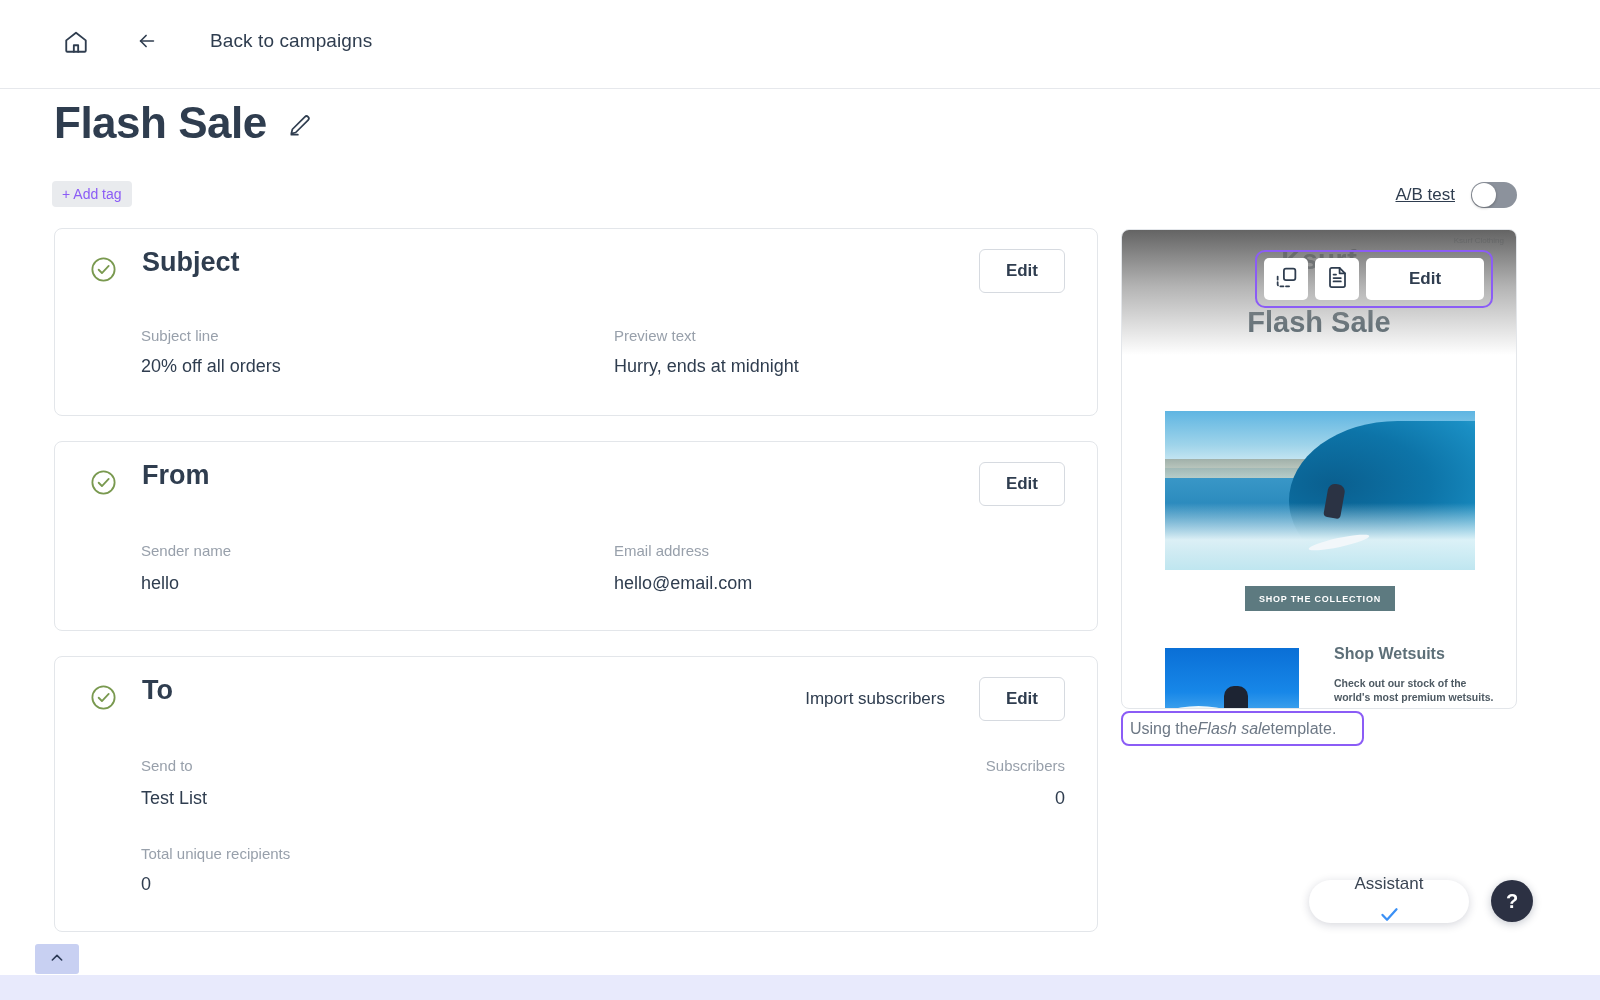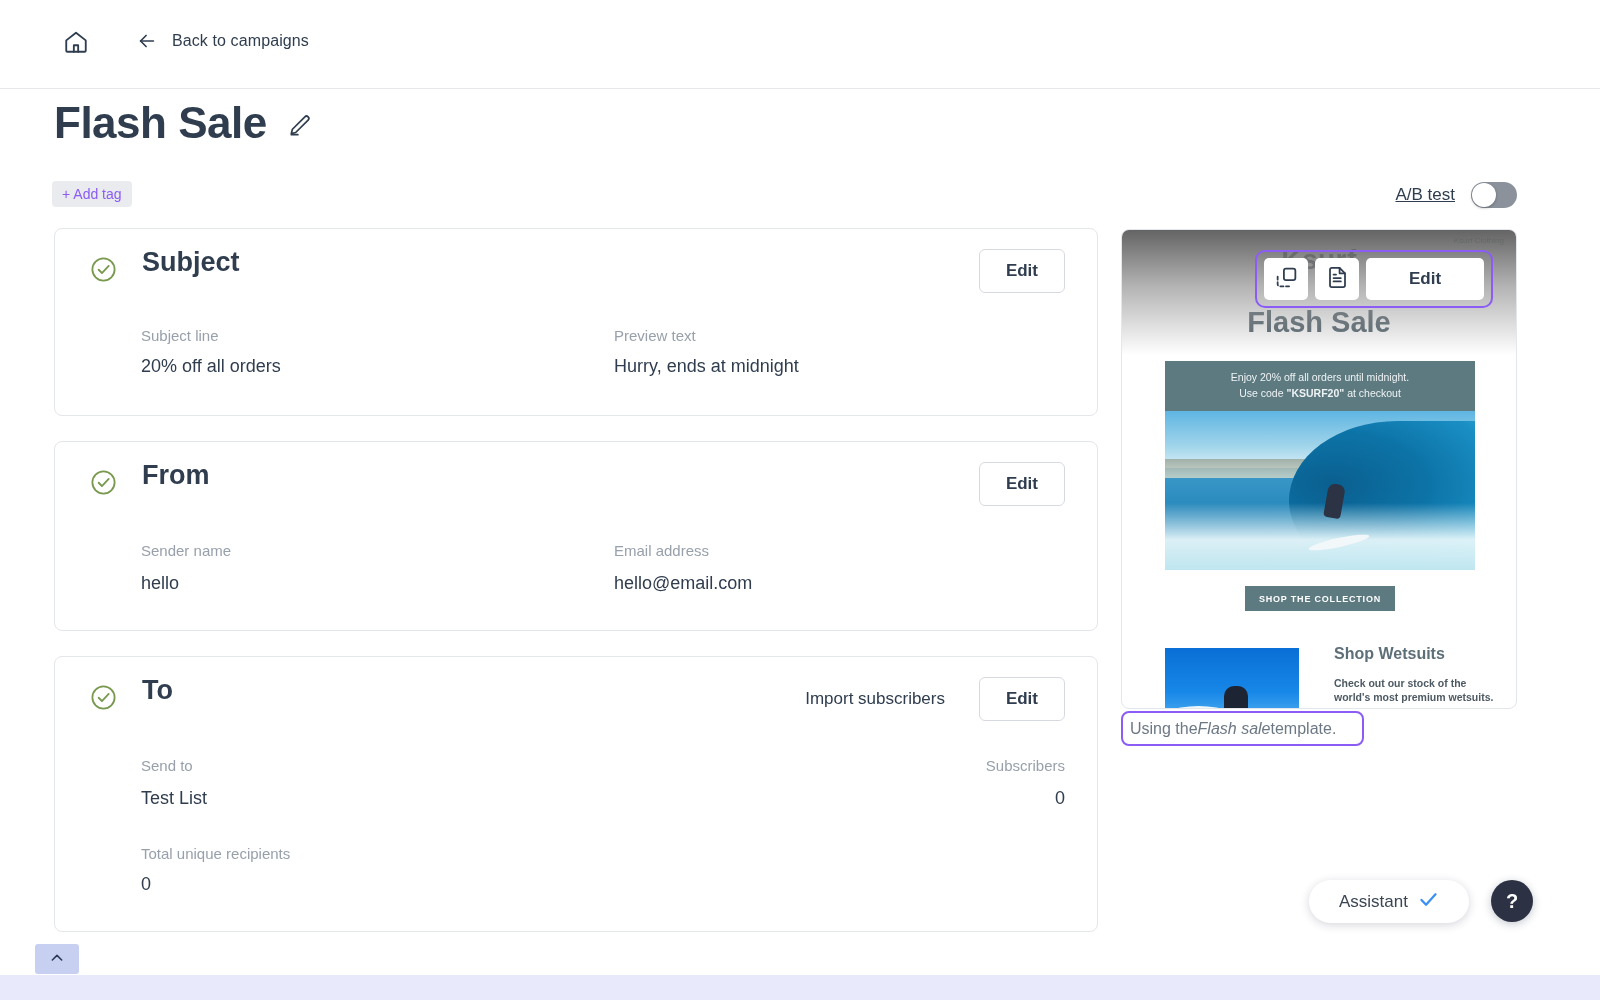--- a/index.html
+++ b/index.html
@@ -22,21 +22,21 @@
     width: 36px; height: 36px;
     display: flex; align-items: center; justify-content: center;
     cursor: pointer;
   }
   .back-link {
     position: absolute; left: 136px; top: 30px;
     display: flex; align-items: center; gap: 14px;
     cursor: pointer;
   }
   .back-arrow { width: 22px; height: 22px; display: block; }
-  .back-label { font-size: 16px; color: #2f3d4f; font-weight: 400; letter-spacing: .1px; }
+  .back-label { font-size: 19px; color: #2f3d4f; font-weight: 400; letter-spacing: .1px; margin-left: 38px; }
 
   .action-group {
     position: absolute; left: 950px; top: 14px;
     width: 575px; height: 62px;
     border: 2.5px solid #8b5cf6;
     border-radius: 12px;
     display: flex; align-items: center;
     padding: 0 12px;
     gap: 12px;
     background: #fff;
@@ -274,20 +274,21 @@
   }
   .template-note i { font-style: italic; }
 
   
   .assistant-pill {
     position: absolute; left: 1309px; top: 880px;
     width: 160px; height: 43px; border-radius: 22px;
     background: #fff; box-shadow: 0 2px 10px rgba(20,30,60,.18);
     display: flex; align-items: center; justify-content: center; gap: 10px;
     cursor: pointer;
+    flex-direction: column;
   }
   .assistant-label { font-size: 17px; color: #3b4654; }
   .help-fab {
     position: absolute; left: 1491px; top: 880px;
     width: 42px; height: 42px; border-radius: 50%;
     background: #2c3143; color: #fff;
     display:flex; align-items:center; justify-content:center;
     font-size: 20px; font-weight: 700; cursor: pointer;
     box-shadow: 0 2px 8px rgba(20,30,60,.25);
   }
@@ -403,24 +404,20 @@
   <span class="field-label" id="lbl-total-recip">Total unique recipients</span>
   <span class="field-value" id="val-total-recip">0</span>
 </div>
 
 <div class="preview-card">
   <div class="preview-inner">
     <div class="tpl-tag">Ksurf Clothing</div>
     <div class="tpl-logo">Ksurf</div>
     <div class="tpl-headline">Flash Sale</div>
 
-    <div class="tpl-banner">
-      <div>Enjoy 20% off all orders until midnight.</div>
-      <div><span>Use code </span><b>"KSURF20"</b><span> at checkout</span></div>
-    </div>
 
     <div class="tpl-hero">
       <div class="sky"></div>
       <div class="beach"></div>
       <div class="wave"></div>
       <div class="foam"></div>
       <div class="surfer"></div>
       <div class="board"></div>
     </div>
 

